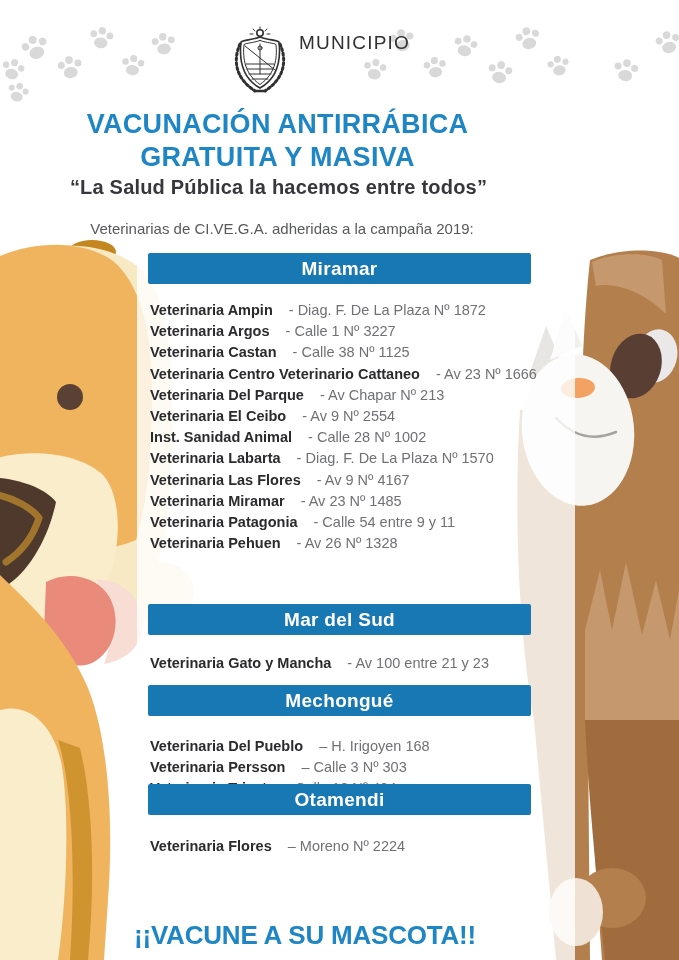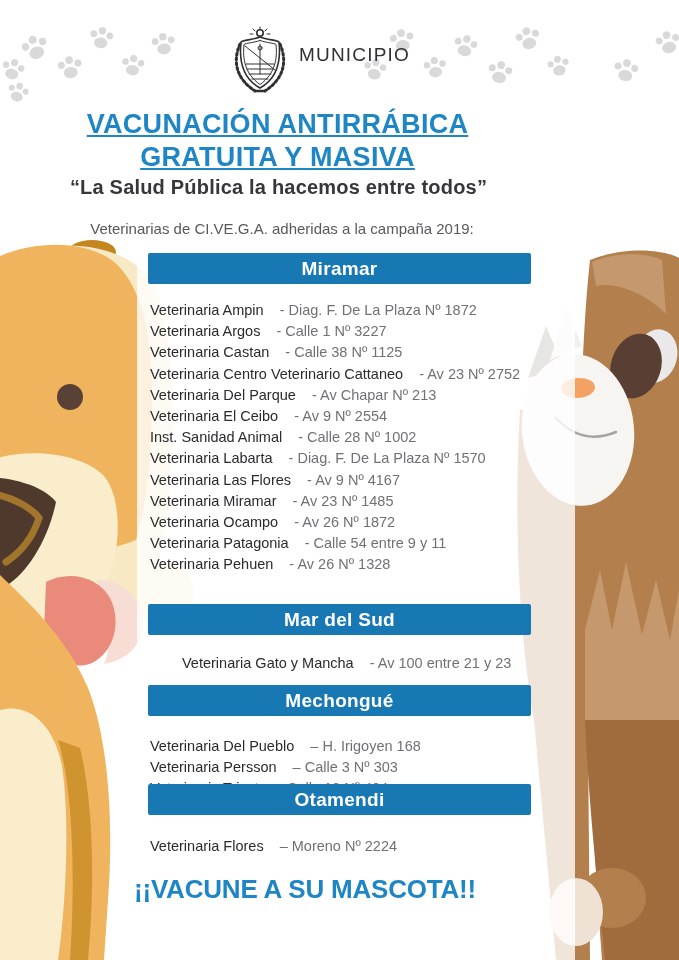--- a/index.html
+++ b/index.html
@@ -6,37 +6,37 @@
   .poster{
     position:relative;width:679px;height:960px;overflow:hidden;background:#fff;
     font-family:"Liberation Sans",sans-serif;
   }
   .paw{position:absolute;}
   .paw svg{display:block;width:100%;height:100%;fill:var(--paw);}
   .illus{position:absolute;}
   .overlay{position:absolute;left:137px;top:240px;width:438px;height:720px;background:rgba(255,255,255,0.80);}
   .header{position:absolute;left:0;top:0;width:679px;}
   .crest{position:absolute;left:231px;top:26px;width:58px;height:70px;}
-  .org{position:absolute;left:299px;top:44px;color:#313134;font-size:19px;line-height:21px;}
+  .org{position:absolute;left:299px;top:32px;color:#313134;font-size:19px;line-height:21px;}
   .org-l1{font-weight:400;letter-spacing:1.2px;}
   .org-l2{font-weight:700;letter-spacing:0.2px;}
   .title{position:absolute;left:0;top:108px;width:555px;text-align:center;
-    color:var(--title-blue);font-size:27px;font-weight:700;line-height:33px;letter-spacing:0.3px;text-decoration:underline;}
+    color:var(--title-blue);font-size:27px;font-weight:700;line-height:33px;letter-spacing:0.3px;}
   .subtitle{position:absolute;left:0;top:176px;width:557px;text-align:center;
     color:var(--slogan);font-size:20px;font-weight:700;letter-spacing:0.2px;}
   .intro{position:absolute;left:0;top:220px;width:564px;text-align:center;
     color:var(--intro);font-size:15px;}
   .section{position:absolute;left:148px;width:383px;}
   .bar{height:31px;background:var(--accent);border-radius:2px;text-align:center;}
   .bar-label{color:#fff;font-size:19px;font-weight:700;line-height:31px;letter-spacing:0.3px;}
   .entries{margin-top:16px;padding-left:2px;}
   .entry{font-size:14.5px;line-height:21.2px;white-space:nowrap;}
-  .entry-name{font-weight:400;color:var(--name);text-align:center;}
+  .entry-name{font-weight:700;color:var(--name);text-align:center;}
   .entry-addr{color:var(--addr);padding-left:12px;}
-  .footer{position:absolute;left:0;top:874px;width:610px;text-align:center;
+  .footer{position:absolute;left:0;top:920px;width:610px;text-align:center;
     color:var(--title-blue);font-size:26px;font-weight:700;letter-spacing:-0.2px;}
 </style>
 </head>
 <body>
 
 <div class="poster">
 
   <div id="paws">
       <div class="paw" style="left: 20px; top: 32px; width: 30px; height: 30px; transform: rotate(-18deg);">
         <svg viewBox="0 0 40 40">
@@ -237,48 +237,47 @@
     <div class="bar">
       <span class="bar-label">Miramar</span>
     </div>
     <div class="entries" style="margin-top: 16px;">
   <div class="entry"><span class="entry-name">Veterinaria Ampin</span><span class="entry-addr"> - Diag. F. De La Plaza Nº 1872</span></div>
 
   <div class="entry"><span class="entry-name">Veterinaria Argos</span><span class="entry-addr"> - Calle 1 Nº 3227</span></div>
 
   <div class="entry"><span class="entry-name">Veterinaria Castan</span><span class="entry-addr"> - Calle 38 Nº 1125</span></div>
 
-  <div class="entry"><span class="entry-name">Veterinaria Centro Veterinario Cattaneo</span><span class="entry-addr"> - Av 23 Nº 2752</span></div>
+  <div class="entry"><span class="entry-name">Veterinaria Centro Veterinario Cattaneo</span><span class="entry-addr"> - Av 23 Nº 1666</span></div>
 
   <div class="entry"><span class="entry-name">Veterinaria Del Parque</span><span class="entry-addr"> - Av Chapar Nº 213</span></div>
 
   <div class="entry"><span class="entry-name">Veterinaria El Ceibo</span><span class="entry-addr"> - Av 9 Nº 2554</span></div>
 
 
   <div class="entry"><span class="entry-name">Inst. Sanidad Animal</span><span class="entry-addr"> - Calle 28 Nº 1002</span></div>
 
   <div class="entry"><span class="entry-name">Veterinaria Labarta</span><span class="entry-addr"> - Diag. F. De La Plaza Nº 1570</span></div>
 
   <div class="entry"><span class="entry-name">Veterinaria Las Flores</span><span class="entry-addr"> - Av 9 Nº 4167</span></div>
 
   <div class="entry"><span class="entry-name">Veterinaria Miramar</span><span class="entry-addr"> - Av 23 Nº 1485</span></div>
 
-  <div class="entry"><span class="entry-name">Veterinaria Ocampo</span><span class="entry-addr"> - Av 26 Nº 1872</span></div>
 
   <div class="entry"><span class="entry-name">Veterinaria Patagonia</span><span class="entry-addr"> - Calle 54 entre 9 y 11</span></div>
 
   <div class="entry"><span class="entry-name">Veterinaria Pehuen</span><span class="entry-addr"> - Av 26 Nº 1328</span></div>
 </div>
   </section>
 
   <section class="section" style="top: 604px;">
     <div class="bar">
       <span class="bar-label">Mar del Sud</span>
     </div>
-    <div class="entries" style="margin-top: 18px; margin-left: 32px;">
+    <div class="entries" style="margin-top: 18px;">
   <div class="entry"><span class="entry-name">Veterinaria Gato y Mancha</span><span class="entry-addr"> - Av 100 entre 21 y 23</span></div>
 </div>
   </section>
 
   <section class="section" style="top: 685px;">
     <div class="bar">
       <span class="bar-label">Mechongué</span>
     </div>
     <div class="entries" style="margin-top: 20px;">
   <div class="entry"><span class="entry-name">Veterinaria Del Pueblo</span><span class="entry-addr"> – H. Irigoyen 168</span></div>

